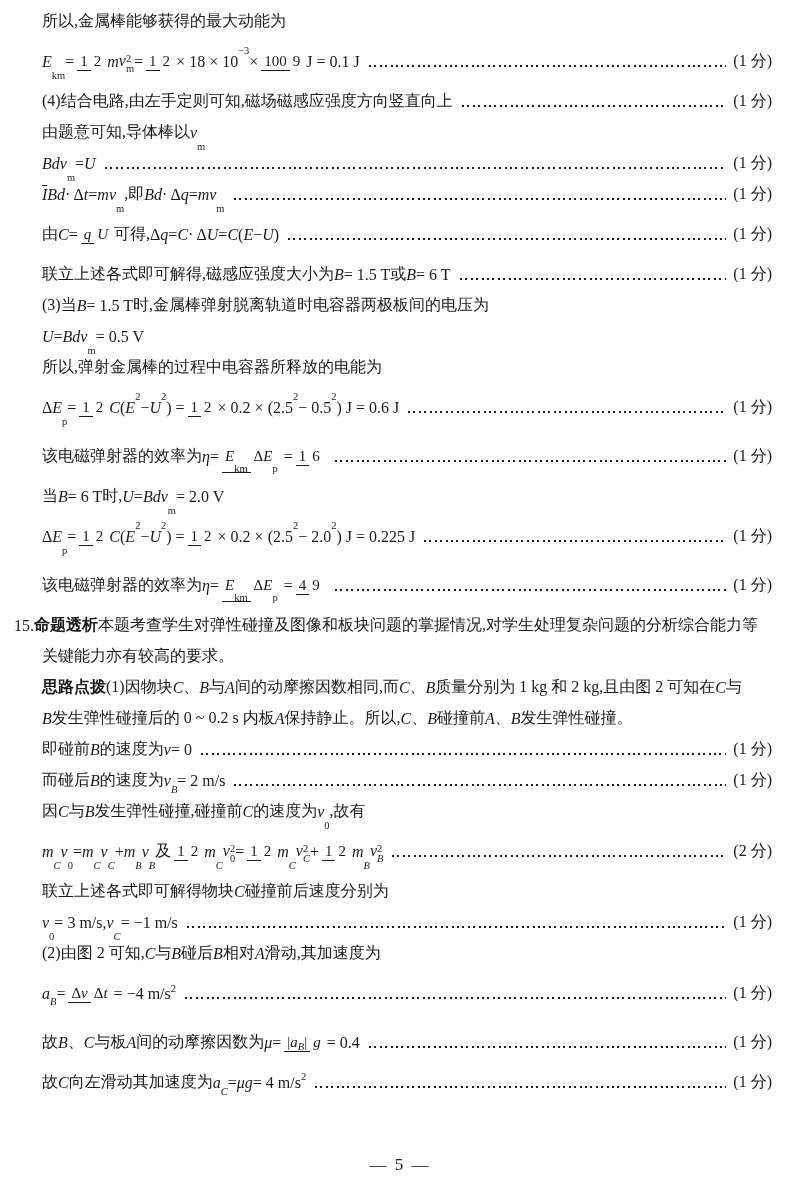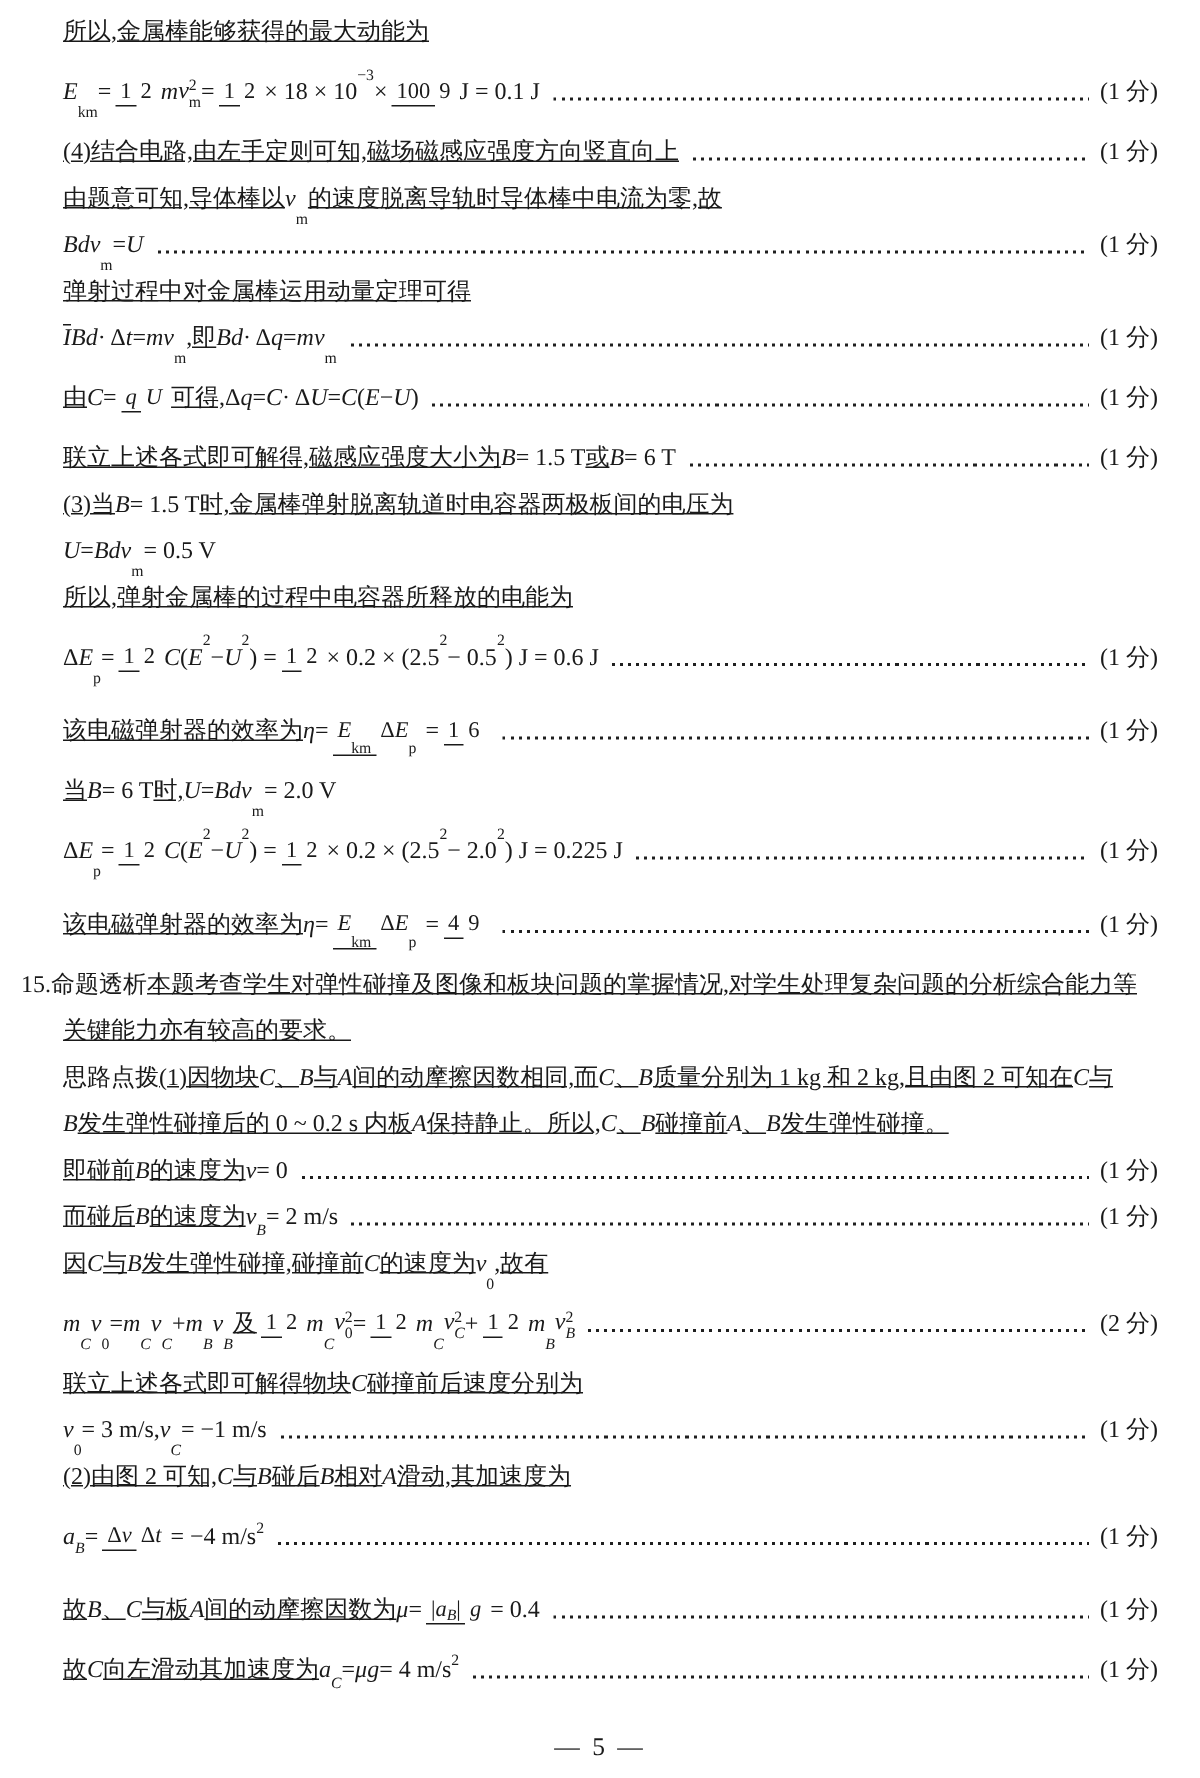--- a/index.html
+++ b/index.html
@@ -15,22 +15,22 @@
   .content { padding:6px 28px 0 42px; }
   .line {
     display:flex;
     align-items:center;
     min-height:31px;
     white-space:nowrap;
   }
   .line.tall { min-height:49px; }
   .line.outdent { margin-left:-28px; }
   .seg-run { display:inline-flex; align-items:center; flex-shrink:0; }
-  .cn  { font-family:"Liberation Serif","DejaVu Serif",serif;text-decoration:underline; }
-  .cnb { font-weight:normal; }
+  .cn  { font-family:"Liberation Serif","DejaVu Serif",serif; }
+  .cnb { font-weight:bold; }
   .rm  { font-family:"Liberation Serif","DejaVu Serif",serif; }
   .it  { font-family:"Liberation Serif","DejaVu Serif",serif; font-style:italic; }
   .bar { text-decoration:overline; }
   .sub  { font-size:10.5px; vertical-align:-0.4em; align-self:flex-end; transform:translateY(4px);margin-top:20px; }
   .subi { font-size:10.5px; font-style:italic; align-self:flex-end; transform:translateY(4px); }
   .sup  { font-size:10.5px; align-self:flex-start; transform:translateY(-1px); }
   .seg-run > span { display:inline-block; }
   .frac {
     display:inline-flex; flex-direction:column; align-items:center;
     vertical-align:middle; margin:0 3px; font-size:15px; line-height:1.2;
@@ -107,37 +107,31 @@
           <span class="cn">(4)结合电路,由左手定则可知,磁场磁感应强度方向竖直向上</span>
         </span>
         <span class="leader"></span>
         <span class="score">(1 分)</span>
       </div>
       <div class="line">
         <span class="seg-run">
           <span class="cn">由题意可知,导体棒以 </span>
           <span class="it">v</span>
           <span class="sub">m</span>
-          <span class="cn"> 的速度脱离导轨时导体棒中电流为零,故</span>
         </span>
       </div>
       <div class="line">
         <span class="seg-run">
           <span class="it">Bdv</span>
           <span class="sub">m</span>
           <span class="rm"> = </span>
           <span class="it">U</span>
         </span>
         <span class="leader"></span>
         <span class="score">(1 分)</span>
-      </div>
-      <div class="line">
-        <span class="seg-run">
-          <span class="cn">弹射过程中对金属棒运用动量定理可得</span>
-        </span>
       </div>
       <div class="line">
         <span class="seg-run">
           <span class="it bar">I</span>
           <span class="it">Bd</span>
           <span class="rm"> · Δ</span>
           <span class="it">t</span>
           <span class="rm"> = </span>
           <span class="it">mv</span>
           <span class="sub">m</span>

